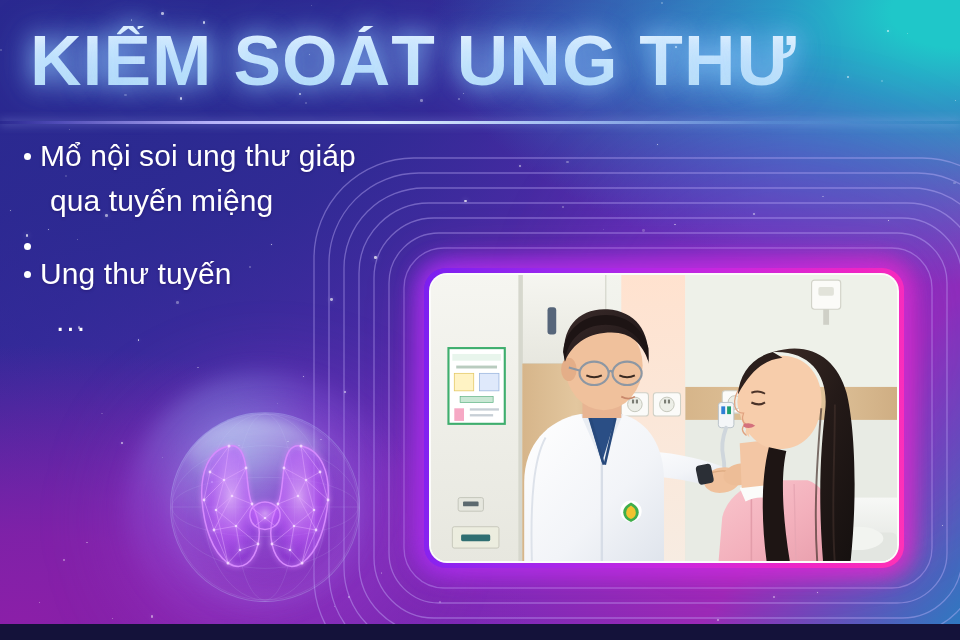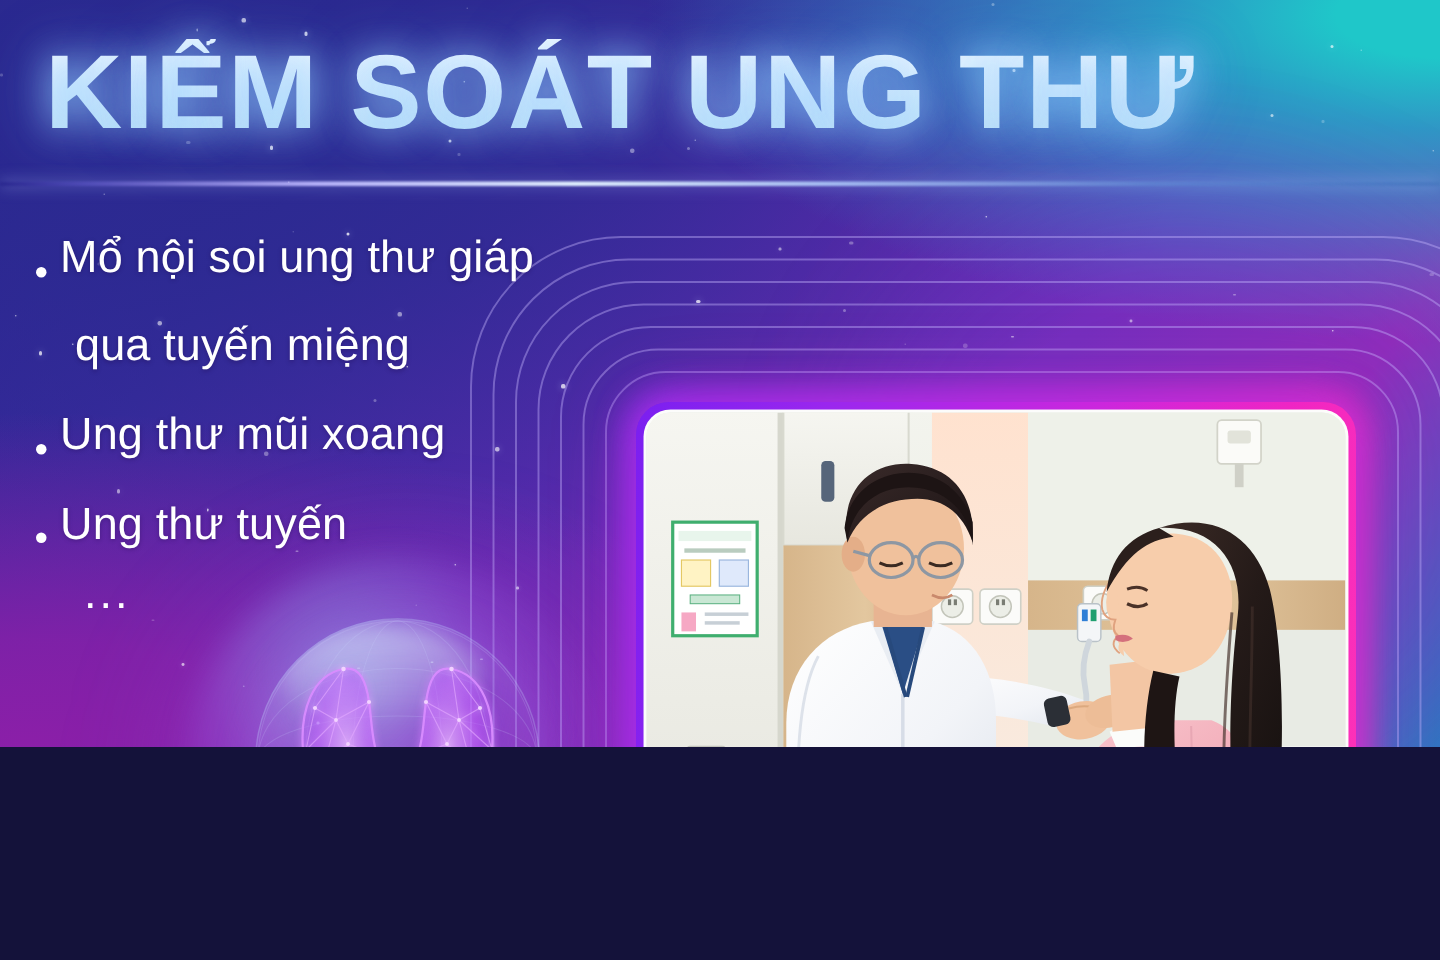--- a/index.html
+++ b/index.html
@@ -1,20 +1,20 @@
 <!DOCTYPE html>
 <html><head>
 <meta charset="utf-8">
 <style>
   html,body{margin:0;padding:0;background:#14123a;}
   *{box-sizing:border-box;}
 
   #stage{
     position:relative;
-    width:960px;height:498px;
+    width:960px;height:624px;
     overflow:hidden;
     font-family:"Liberation Sans",sans-serif;
     background:
       radial-gradient(120% 95% at 100% 2%,  #1fc7c9 0%, #1fc7c9 6%, rgba(31,170,200,0.85) 16%, rgba(40,90,190,0.0) 46%),
       radial-gradient(95% 80% at 2% 100%,   #8b1fa8 0%, rgba(139,31,168,0.82) 18%, rgba(120,35,165,0.0) 56%),
       radial-gradient(110% 120% at 16% 6%,  #2a2a8f 0%, rgba(42,42,143,0.75) 26%, rgba(42,42,143,0.0) 62%),
       linear-gradient(128deg, #2b2392 0%, #3b2aa0 22%, #5a2bb0 45%, #7b2bb8 66%, #9b2ab6 82%, #2f78c0 100%);
   }
 
   
@@ -56,21 +56,21 @@
         rgba(180,210,255,.85) 58%,
         rgba(120,170,230,.40) 80%,
         rgba(255,255,255,0) 100%);
     filter:blur(.6px);
     box-shadow:0 0 10px rgba(180,200,255,.55);
     pointer-events:none;
   }
 
   
   .bullets{position:absolute;left:22px;top:134px;width:420px;}
-  .b-row{display:flex;align-items:center;margin:16px 0 2px 0;}
+  .b-row{display:flex;align-items:flex-start;margin:0 0 2px 0;}
   .b-dot{
     flex:0 0 auto;width:7px;height:7px;border-radius:50%;
     background:#ffffff;margin:19px 9px 0 2px;
   }
   .b-dot.hidden{visibility:hidden;}
   .b-text{
     color:#ffffff;
     font-size:30px;
     line-height:1.44;
     letter-spacing:.1px;
@@ -250,21 +250,20 @@
     <div class="b-row">
       <span class="b-dot"></span>
       <span class="b-text">Mổ nội soi ung thư giáp</span>
     </div>
     <div class="b-row">
       <span class="b-dot hidden"></span>
       <span class="b-text indent">qua tuyến miệng</span>
     </div>
     <div class="b-row">
       <span class="b-dot"></span>
-      <span class="b-text">Ung thư mũi xoang</span>
     </div>
     <div class="b-row">
       <span class="b-dot"></span>
       <span class="b-text">Ung thư tuyến</span>
     </div>
     <div class="ellipsis">...</div>
   </div>
 
   <div class="sphere-wrap">
     <div class="sphere-halo"></div>

